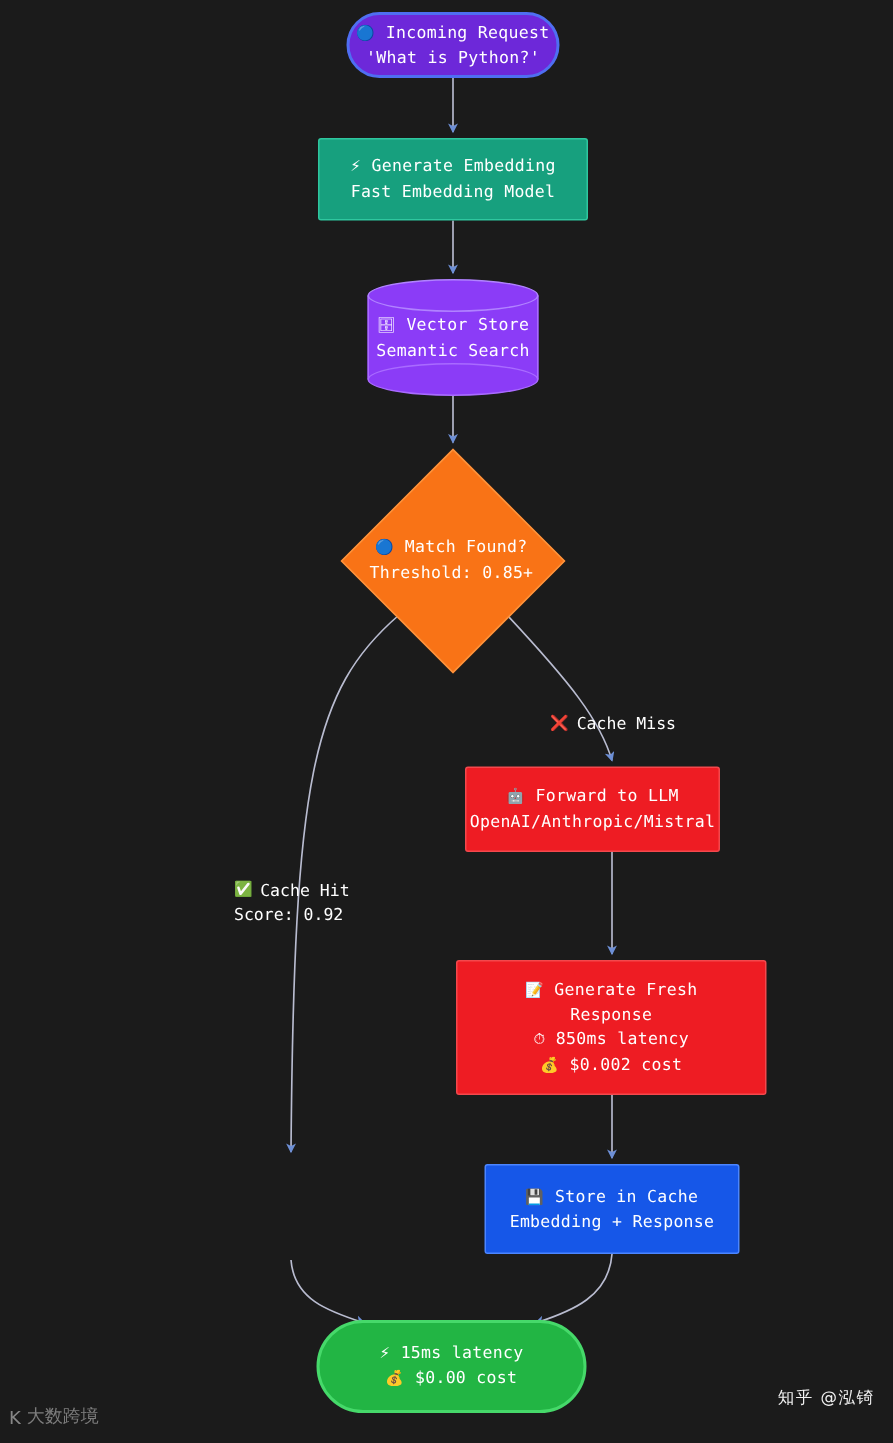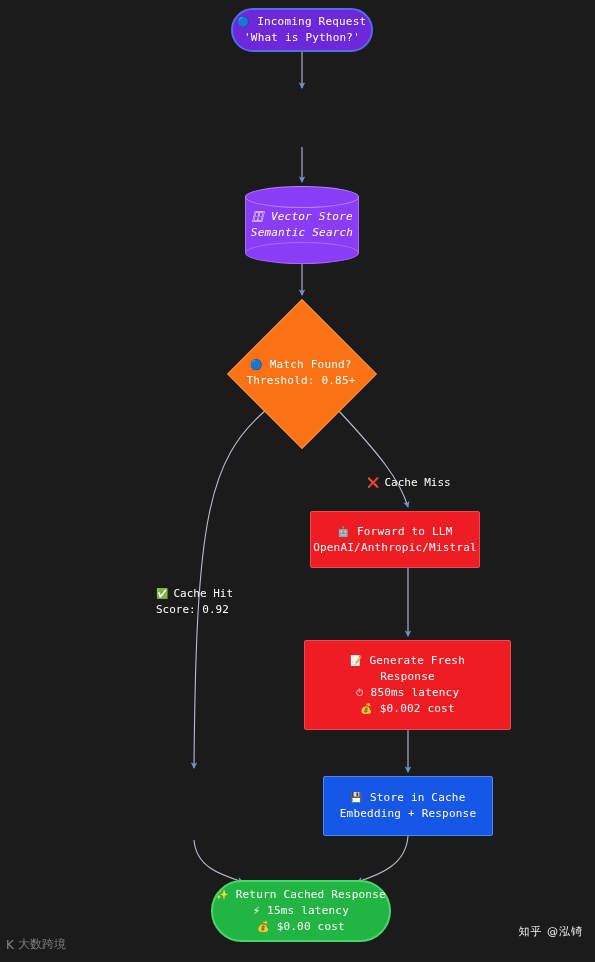--- a/index.html
+++ b/index.html
@@ -51,21 +51,21 @@
     border: 2px solid #4f6ef2;
     border-radius: 22px;
   }
   .n-embedding {
     left: 212px; top: 92px; width: 180px; height: 55px;
     background: #17a07e;
     border: 1px solid #2fc79f;
     border-radius: 2px;
   }
   .n-vector {
-    left: 245px; top: 186px; width: 114px; height: 78px; font-style: italic;
+    left: 245px; top: 186px; width: 114px; height: 78px;
   }
   .n-vector .cyl-body {
     position: absolute;
     left: 0; top: 11px; width: 114px; height: 56px;
     background: #8b3cf7;
     border-left: 1px solid #a96bff;
     border-right: 1px solid #a96bff;
     box-sizing: border-box;
   }
   .n-vector .cyl-top {
@@ -200,20 +200,24 @@
       <path d="M194,840 C196,866 218,874 243,882"></path>
       <path d="M408,836 C406,864 382,874 357,882"></path>
     </g>
   </svg>
 
   <div class="node n-incoming">
     <span class="ln"><span class="emj">🔵</span> <span>Incoming Request</span></span>
     <span class="ln">'What is Python?'</span>
   </div>
 
+  <div class="node n-embedding">
+    <span class="ln"><span class="emj">⚡</span> <span>Generate Embedding</span></span>
+    <span class="ln">Fast Embedding Model</span>
+  </div>
 
   <div class="node n-vector">
     <div class="cyl-body"></div>
     <div class="cyl-bot"></div>
     <div class="cyl-top"></div>
     <div class="cyl-text">
       <span class="ln"><span class="emj">🗄</span> <span>Vector Store</span></span>
       <span class="ln">Semantic Search</span>
     </div>
   </div>
@@ -238,21 +242,20 @@
     <span class="ln"><span class="emj">💰</span> <span>$0.002 cost</span></span>
   </div>
 
 
   <div class="node n-store">
     <span class="ln"><span class="emj">💾</span> <span>Store in Cache</span></span>
     <span class="ln">Embedding + Response</span>
   </div>
 
   <div class="node n-return">
-    <span class="ln"><span class="emj">✨</span> <span>Return Cached Response</span></span>
     <span class="ln"><span class="emj">⚡</span> <span>15ms latency</span></span>
     <span class="ln"><span class="emj">💰</span> <span>$0.00 cost</span></span>
   </div>
 
   <div class="edge-label lbl-miss">
     <div class="row">
       <span class="emj">❌</span>
       <span>Cache Miss</span>
     </div>
   </div>

